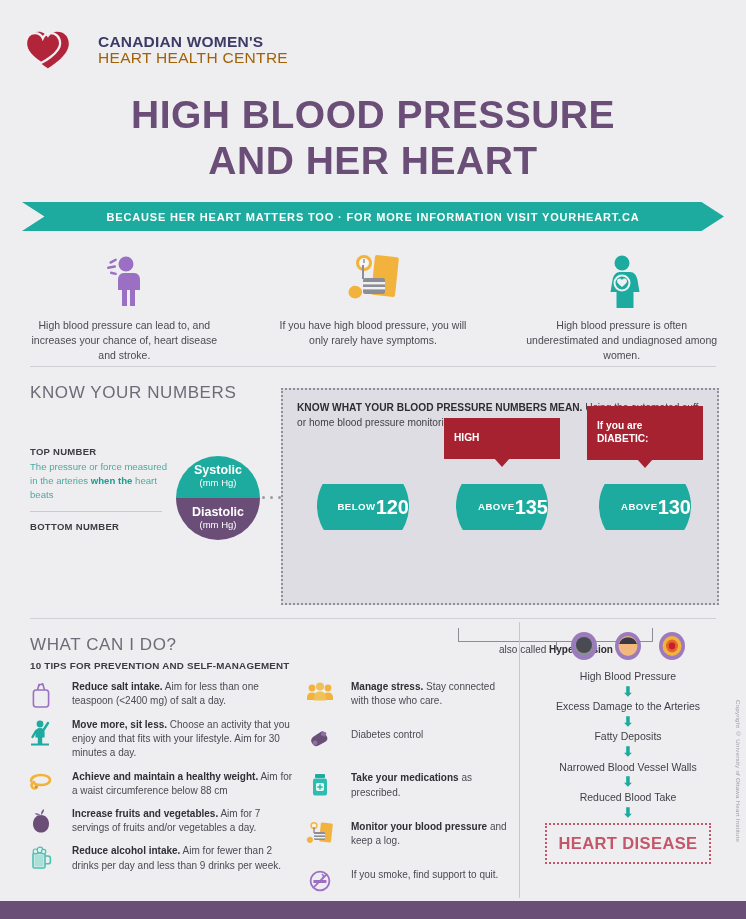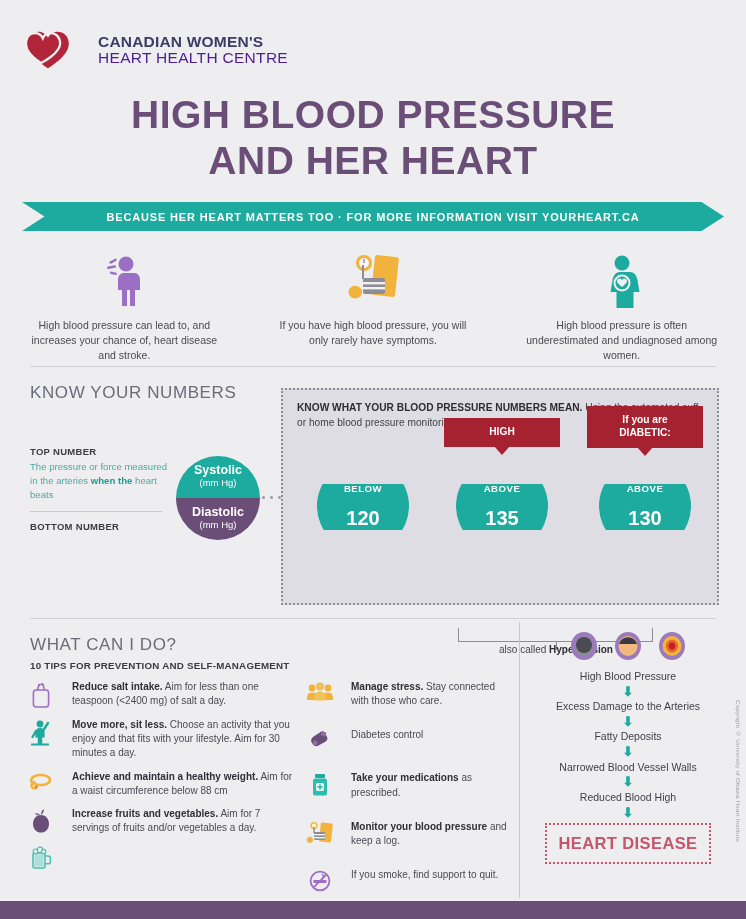--- a/index.html
+++ b/index.html
@@ -10,21 +10,21 @@
     position:relative;
     overflow:hidden;
   }
   .page { position:relative; width:746px; height:919px; background:#eeeef0; }
 
   
   .logo-row { position:absolute; left:22px; top:28px; display:flex; align-items:center; gap:24px; }
   .logo-mark { width:52px; height:44px; flex:0 0 auto; }
   .logo-text { line-height:1.06; }
   .logo-l1 { font-size:15.5px; font-weight:bold; color:#3d3a66; letter-spacing:.2px; }
-  .logo-l2 { font-size:15.5px; font-weight:normal; color:#4c1d95; letter-spacing:.3px; }
+  .logo-l2 { font-size:15.5px; font-weight:normal; color:#a16207; letter-spacing:.3px; }
 
   .main-title {
     position:absolute; left:0; right:0; top:92px;
     text-align:center; color:#6b4e78;
     font-size:39px; font-weight:bold; line-height:1.18; letter-spacing:.5px;
   }
   .ribbon2 {
     position:absolute; left:22px; top:202px; width:702px; height:29px;
     background:#1cab9e;
     clip-path: polygon(0 0, 96.8% 0, 100% 50%, 96.8% 100%, 0 100%, 3.2% 50%);
@@ -70,30 +70,30 @@
     position:absolute; left:281px; top:388px; width:438px; height:217px;
     background:#dddde3;
     border:2px dotted #8e8e99;
   }
   .panel-head { position:absolute; left:14px; top:11px; right:14px; font-size:10.2px; color:#3f3f48; line-height:1.45; }
   .panel-head b { color:#2c2c33; }
 
   .bp-row { position:absolute; left:0; top:58px; width:438px; height:120px; }
   .bp-group { position:absolute; width:92px; }
   .bp-circle { width:92px; height:92px; border-radius:50%; overflow:hidden; }
-  .bp-half { height:46px; display:flex; flex-direction:column; align-items:center; justify-content:space-between; color:#fff;margin-top:24px; }
+  .bp-half { height:46px; display:flex; align-items:center; justify-content:flex-end; color:#fff;margin-top:24px; }
   .bp-top { background:#1cab9e; }
   .bp-bot { background:#6b4e78; }
   .bp-word { font-size:9.6px; font-weight:bold; letter-spacing:.5px; line-height:1.1; }
   .bp-num { font-size:20px; font-weight:bold; line-height:1.15; }
 
   .flag {
     position:absolute; background:#a62231; color:#fff;
-    font-size:10.2px; font-weight:bold; text-align:center;
-    padding:8px 10px; line-height:1.25; white-space:nowrap;
+    font-size:10.2px; font-weight:bold; text-align:left;
+    padding:14px 10px; line-height:1.25; white-space:nowrap;
   }
   .flag::after {
     content:""; position:absolute; left:50%; bottom:-8px; transform:translateX(-50%);
     border-left:8px solid transparent; border-right:8px solid transparent;
     border-top:9px solid #a62231;
   }
 
   .bracket { position:absolute; left:175px; top:180px; width:195px; height:14px;
              border:1px solid #8d8d97; border-top:none; }
   .bracket-stem { position:absolute; left:50%; top:14px; width:1px; height:8px; background:#8d8d97; }
@@ -349,20 +349,21 @@
       <div class="tip-icon">
         <svg width="24" height="26" viewBox="0 0 24 26">
           <rect x="4" y="8" width="12" height="15" rx="1.4" fill="none" stroke="#4fbfb2" stroke-width="1.6"></rect>
           <rect x="5.4" y="9.4" width="9.2" height="12.2" fill="#a9e0d8"></rect>
           <path d="M16 11 h3 c1.4 0 2.4 1 2.4 2.4 v3 c0 1.4 -1 2.4 -2.4 2.4 h-3" fill="none" stroke="#4fbfb2" stroke-width="1.6"></path>
           <circle cx="6.6" cy="6.4" r="2.4" fill="#e4f4f1" stroke="#4fbfb2" stroke-width="1.2"></circle>
           <circle cx="11" cy="5" r="2.8" fill="#e4f4f1" stroke="#4fbfb2" stroke-width="1.2"></circle>
           <circle cx="14.6" cy="6.6" r="2.2" fill="#e4f4f1" stroke="#4fbfb2" stroke-width="1.2"></circle>
         </svg>
       </div>
+      <div class="tip-text"><b>Reduce alcohol intake.</b><span> Aim for fewer than 2 drinks per day and less than 9 drinks per week.</span></div>
     </div>
   </div>
 
   <div class="tips-col" style="left:305px; top:680px; width:206px;">
 
     <div class="tip" style="margin-bottom:20px;">
       <div class="tip-icon">
         <svg width="28" height="22" viewBox="0 0 28 22">
           <circle cx="6" cy="7" r="3.4" fill="#f2b33c"></circle>
             <path d="M6 11.4 c-3.4 0 -5 2 -5 5 v2.6 h10 v-2.6 c0 -3 -1.6 -5 -5 -5 z" fill="#f2b33c"></path>
@@ -451,21 +452,21 @@
     </div>
 
     <div class="flow-step">High Blood Pressure</div>
     <div class="flow-arrow">⬇</div>
     <div class="flow-step">Excess Damage to the Arteries</div>
     <div class="flow-arrow">⬇</div>
     <div class="flow-step">Fatty Deposits</div>
     <div class="flow-arrow">⬇</div>
     <div class="flow-step">Narrowed Blood Vessel Walls</div>
     <div class="flow-arrow">⬇</div>
-    <div class="flow-step">Reduced Blood High</div>
+    <div class="flow-step">Reduced Blood Take</div>
     <div class="flow-arrow">⬇</div>
 
     <div class="hd-box">HEART DISEASE</div>
   </div>
 
   <div class="copyright">Copyright © University of Ottawa Heart Institute</div>
 
   <div class="footbar"></div>
 </div>
 

